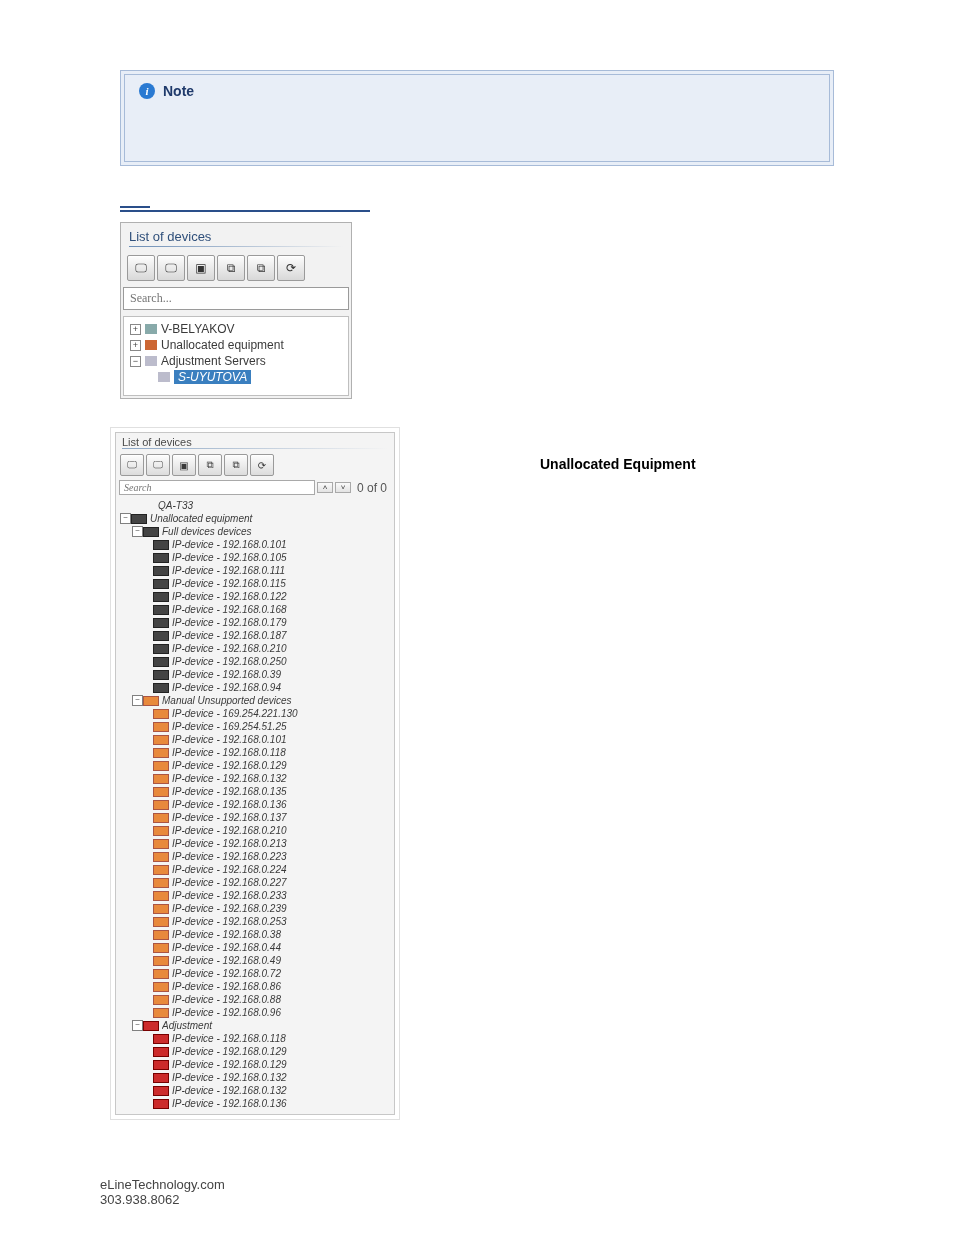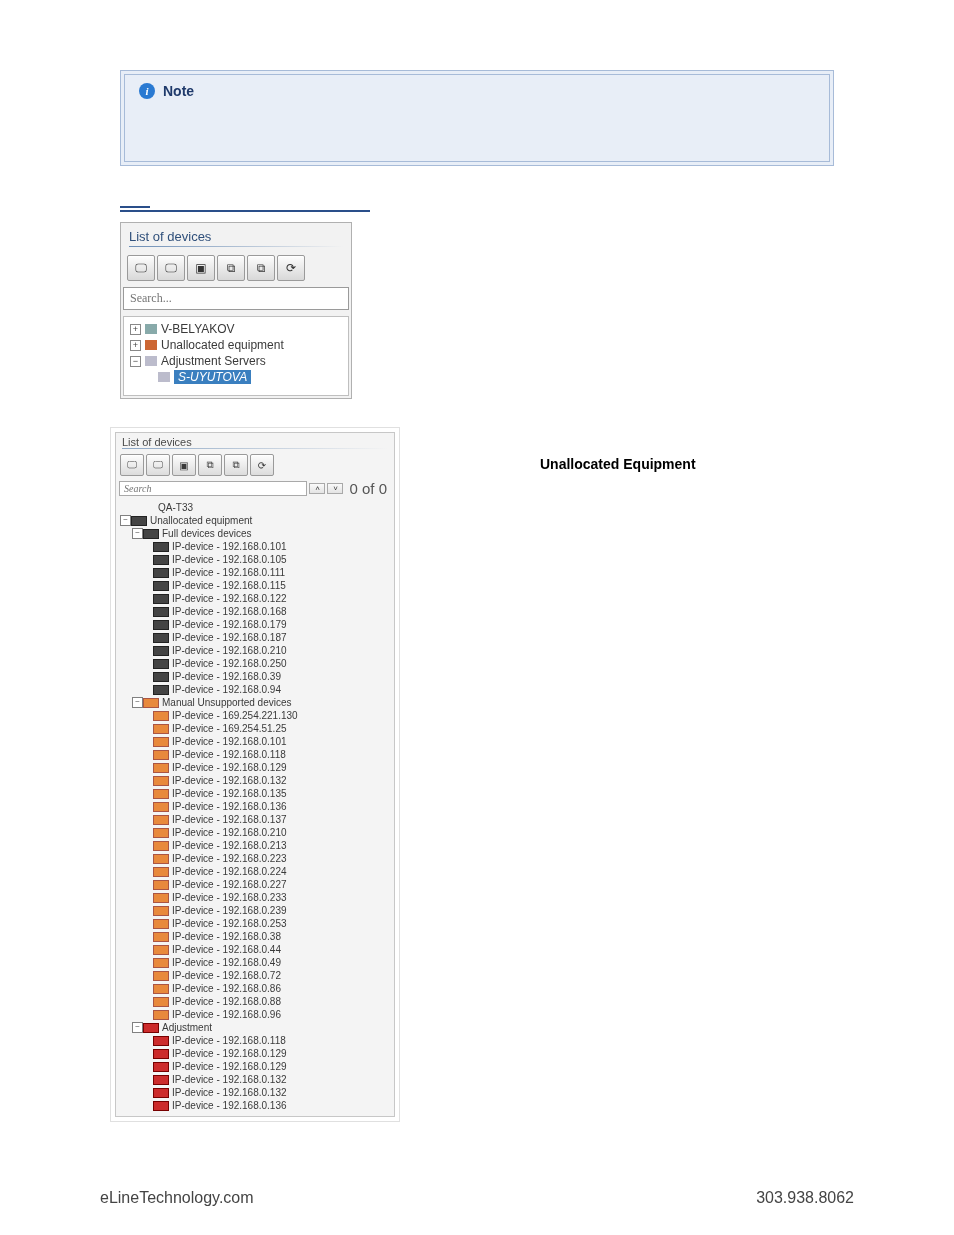--- a/index.html
+++ b/index.html
@@ -38,34 +38,34 @@
   
   .panel2-frame { width:280px; margin-left:50px; margin-top:28px; padding:4px; background:#fff; border:1px solid #e0e0e0; }
   .panel2 { border:1px solid #c7c7c7; background:#f4f4f4; font-family: Tahoma, Verdana, sans-serif; font-size:10px; color:#3a3a3a; }
   .panel2-title { font-size:11px; color:#4a4a4a; padding:3px 6px 0 6px; }
   .panel2-title-rule { height:1px; background:linear-gradient(to right,#8ca6c4,#f4f4f4); margin:0 6px 3px 6px; }
   .toolbar2 { display:flex; gap:2px; padding:2px 4px; }
   .tbtn2 { width:22px; height:20px; border:1px solid #9a9a9a; background:linear-gradient(#fdfdfd,#dcdcdc); border-radius:2px; display:flex; align-items:center; justify-content:center; font-size:10px; box-shadow:inset 0 1px 0 #fff; }
   .searchrow { display:flex; align-items:center; margin:2px 3px; gap:2px; }
   .searchrow input { flex:1; border:1px solid #a9a9a9; background:#fff; color:#888; font-style:italic; padding:1px 4px; font-size:10px; font-family:Tahoma; }
   .navbtn { width:14px; border:1px solid #a9a9a9; background:linear-gradient(#fafafa,#e3e3e3); font-size:8px; display:flex; align-items:center; justify-content:center; }
-  .count { padding:0 4px; font-size:15px; display:flex; align-items:center; color:#555; }
-  .tree2 { padding:2px 4px 4px 4px; background:#f4f4f4; line-height:13px; }
+  .count { padding:0 4px; font-size:12px; display:flex; align-items:center; color:#555; }
+  .tree2 { padding:2px 4px 4px 4px; background:#f4f4f4; line-height:13px;font-style:italic; }
   .t2row { display:flex; align-items:center; white-space:nowrap; }
   .ex { display:inline-block; width:9px; height:9px; border:1px solid #808080; font-size:8px; line-height:8px; text-align:center; color:#555; background:#fff; flex-shrink:0; }
   .sp { display:inline-block; width:9px; height:9px; flex-shrink:0; }
   .con { display:inline-block; width:12px; flex-shrink:0; }
   .dcam { display:inline-block; width:14px; height:8px; margin-right:3px; flex-shrink:0; border:1px solid #333; }
   .dcam.dark   { background:#444; border-color:#222; }
   .dcam.orange { background:#e8893c; border-color:#a54; }
   .dcam.red    { background:#cc2b2b; border-color:#700; }
   .lbl { flex:1; overflow:hidden; text-overflow:ellipsis; font-size:10px; }
 
   
-  .footer { position:absolute; bottom:28px; left:0; right:0; display:flex; justify-content:space-between; padding:0 100px; font-size:16px; color:#444; }
+  .footer { position:absolute; bottom:28px; left:0; right:0; display:flex; justify-content:space-between; padding:0 100px; font-size:13px; color:#444;flex-direction:column; }
 </style>
 </head>
 <body>
 
 <div class="page">
 
   <div class="note-outer">
     <div class="note-inner">
       <div class="note-row">
         <span class="info-icon">i</span>

